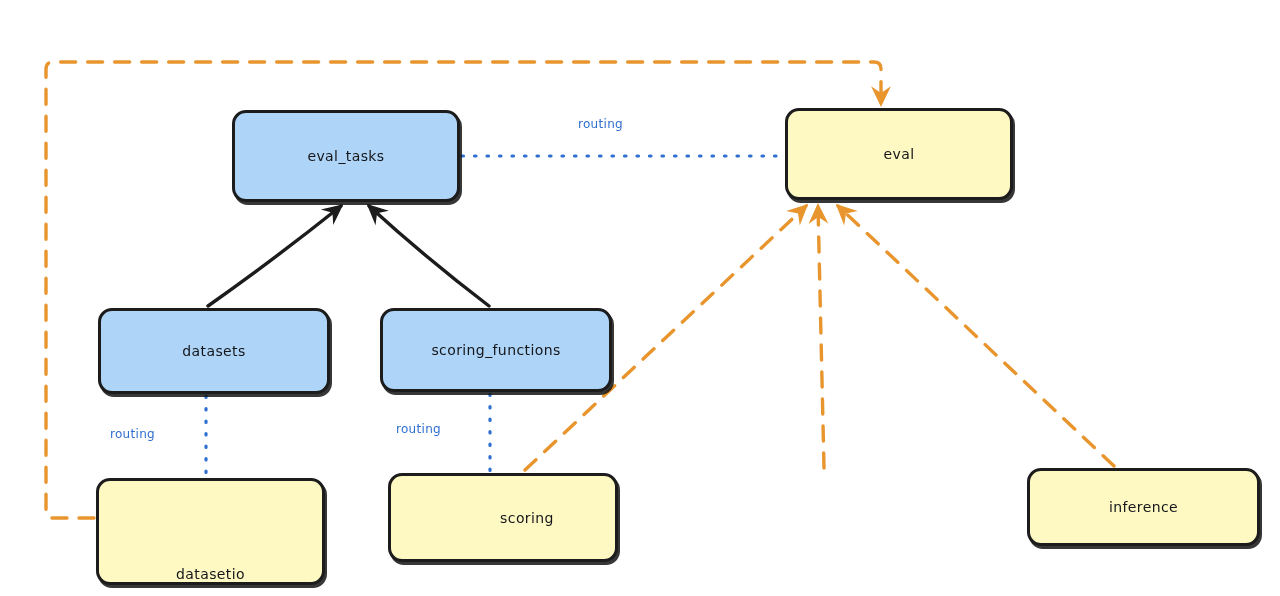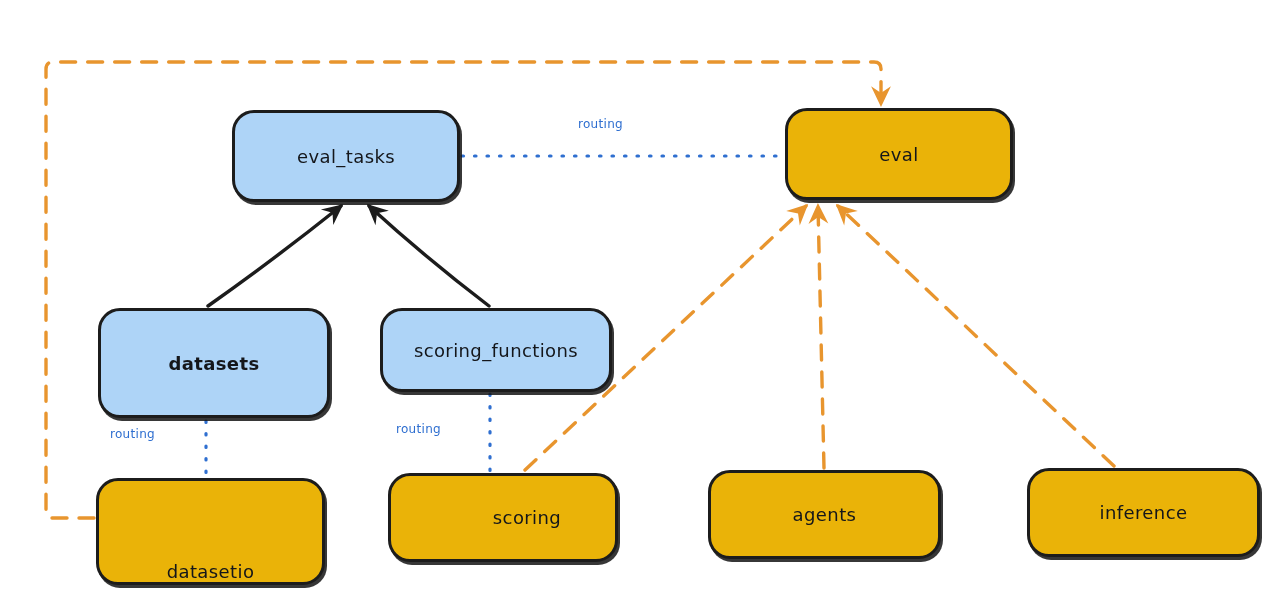--- a/index.html
+++ b/index.html
@@ -22,32 +22,32 @@
     position: absolute;
     left: 0;
     top: 0;
     width: 1280px;
     height: 596px;
   }
   .node {
     position: absolute;
     box-sizing: border-box;
     border: 3.2px solid #1c1c1c;
-    border-radius: 22px;
+    border-radius: 14px;
     display: flex;
     align-items: center;
     justify-content: center;
     font-family: "DejaVu Sans", sans-serif;
-    font-size: 18px;
+    font-size: 14px;
     letter-spacing: 0.4px;
     color: #14161a;
     box-shadow: 2px 3px 0 rgba(20,20,20,0.85);
   }
   .node.blue  { background: #aed4f7; }
-  .node.green { background: #eab308; }
+  .node.green { background: #fef9c3; }
 
   .edge-label {
     position: absolute;
     font-family: "DejaVu Sans", sans-serif;
     font-size: 12px;
     color: #2f6fd0;
     white-space: nowrap;
     letter-spacing: 0.3px;
   }
 </style>
@@ -86,41 +86,38 @@
   </svg>
 
   <div class="node blue" style="left:232px; top:110px; width:228px; height:92px;">
     <span>eval_tasks</span>
   </div>
 
   <div class="node green" style="left:785px; top:108px; width:228px; height:92px;">
     <span>eval</span>
   </div>
 
-  <div class="node blue" style="left:98px; top:308px; width:232px; height:110px;font-weight:bold;">
+  <div class="node blue" style="left:98px; top:308px; width:232px; height:86px;">
     <span>datasets</span>
   </div>
 
   <div class="node blue" style="left:380px; top:308px; width:232px; height:84px;">
     <span>scoring_functions</span>
   </div>
 
   <div class="node green" style="left:96px; top:478px; width:229px; height:107px;align-items:flex-end;">
     <span>datasetio</span>
   </div>
 
   <div class="node green" style="left:388px; top:473px; width:230px; height:89px;padding-left:48px;">
     <span>scoring</span>
   </div>
 
-  <div class="node green" style="left:708px; top:470px; width:233px; height:89px;">
-    <span>agents</span>
-  </div>
 
-  <div class="node green" style="left:1027px; top:468px; width:233px; height:89px;">
+  <div class="node green" style="left:1027px; top:468px; width:233px; height:78px;">
     <span>inference</span>
   </div>
 
   <div class="edge-label" style="left:578px; top:117px;">routing</div>
 
   <div class="edge-label" style="left:110px; top:427px;">routing</div>
 
   <div class="edge-label" style="left:396px; top:422px;">routing</div>
 
 </div>

